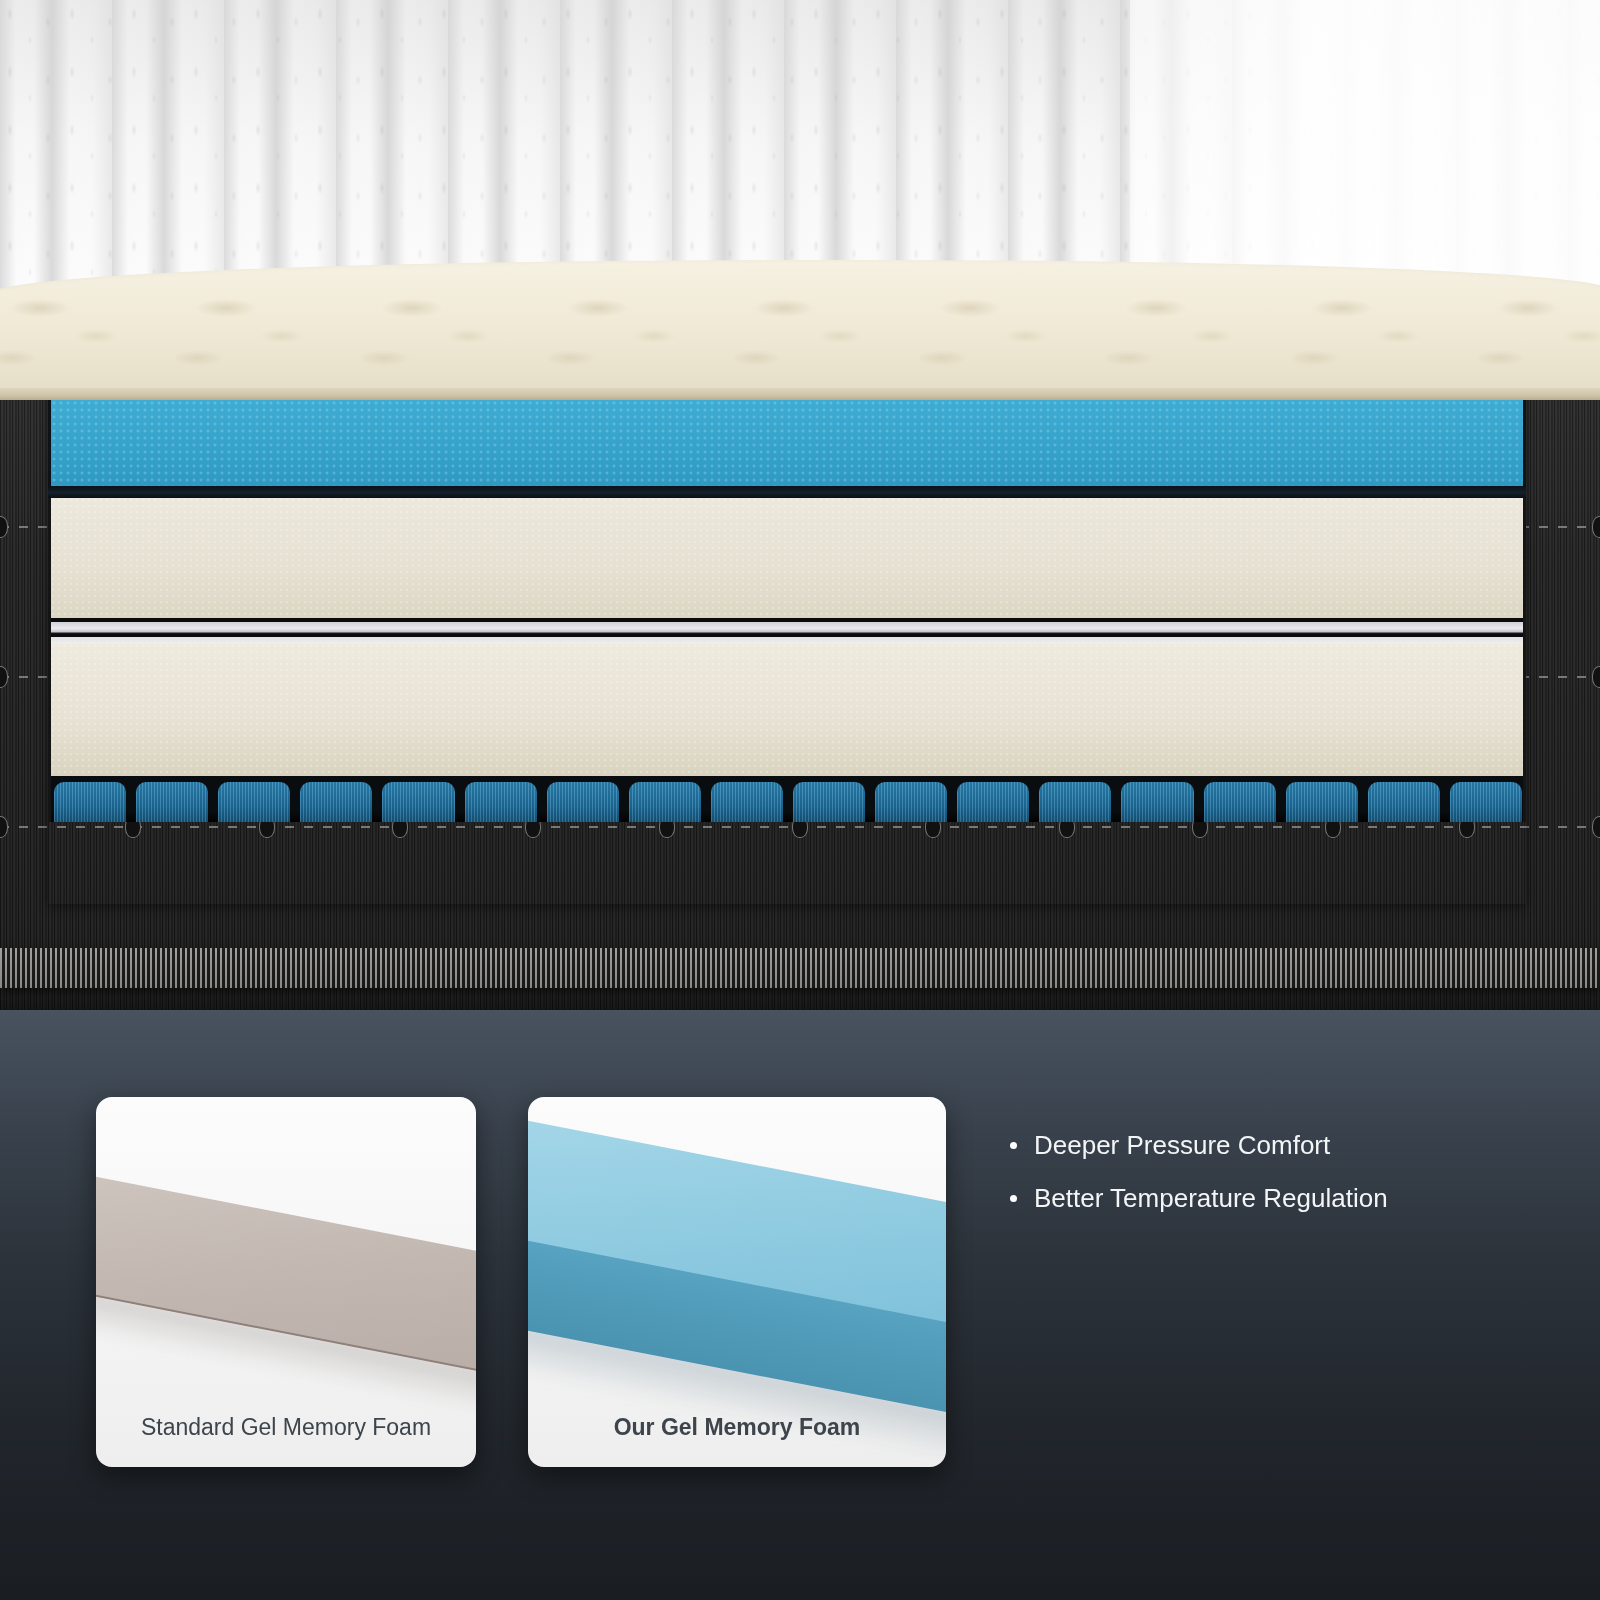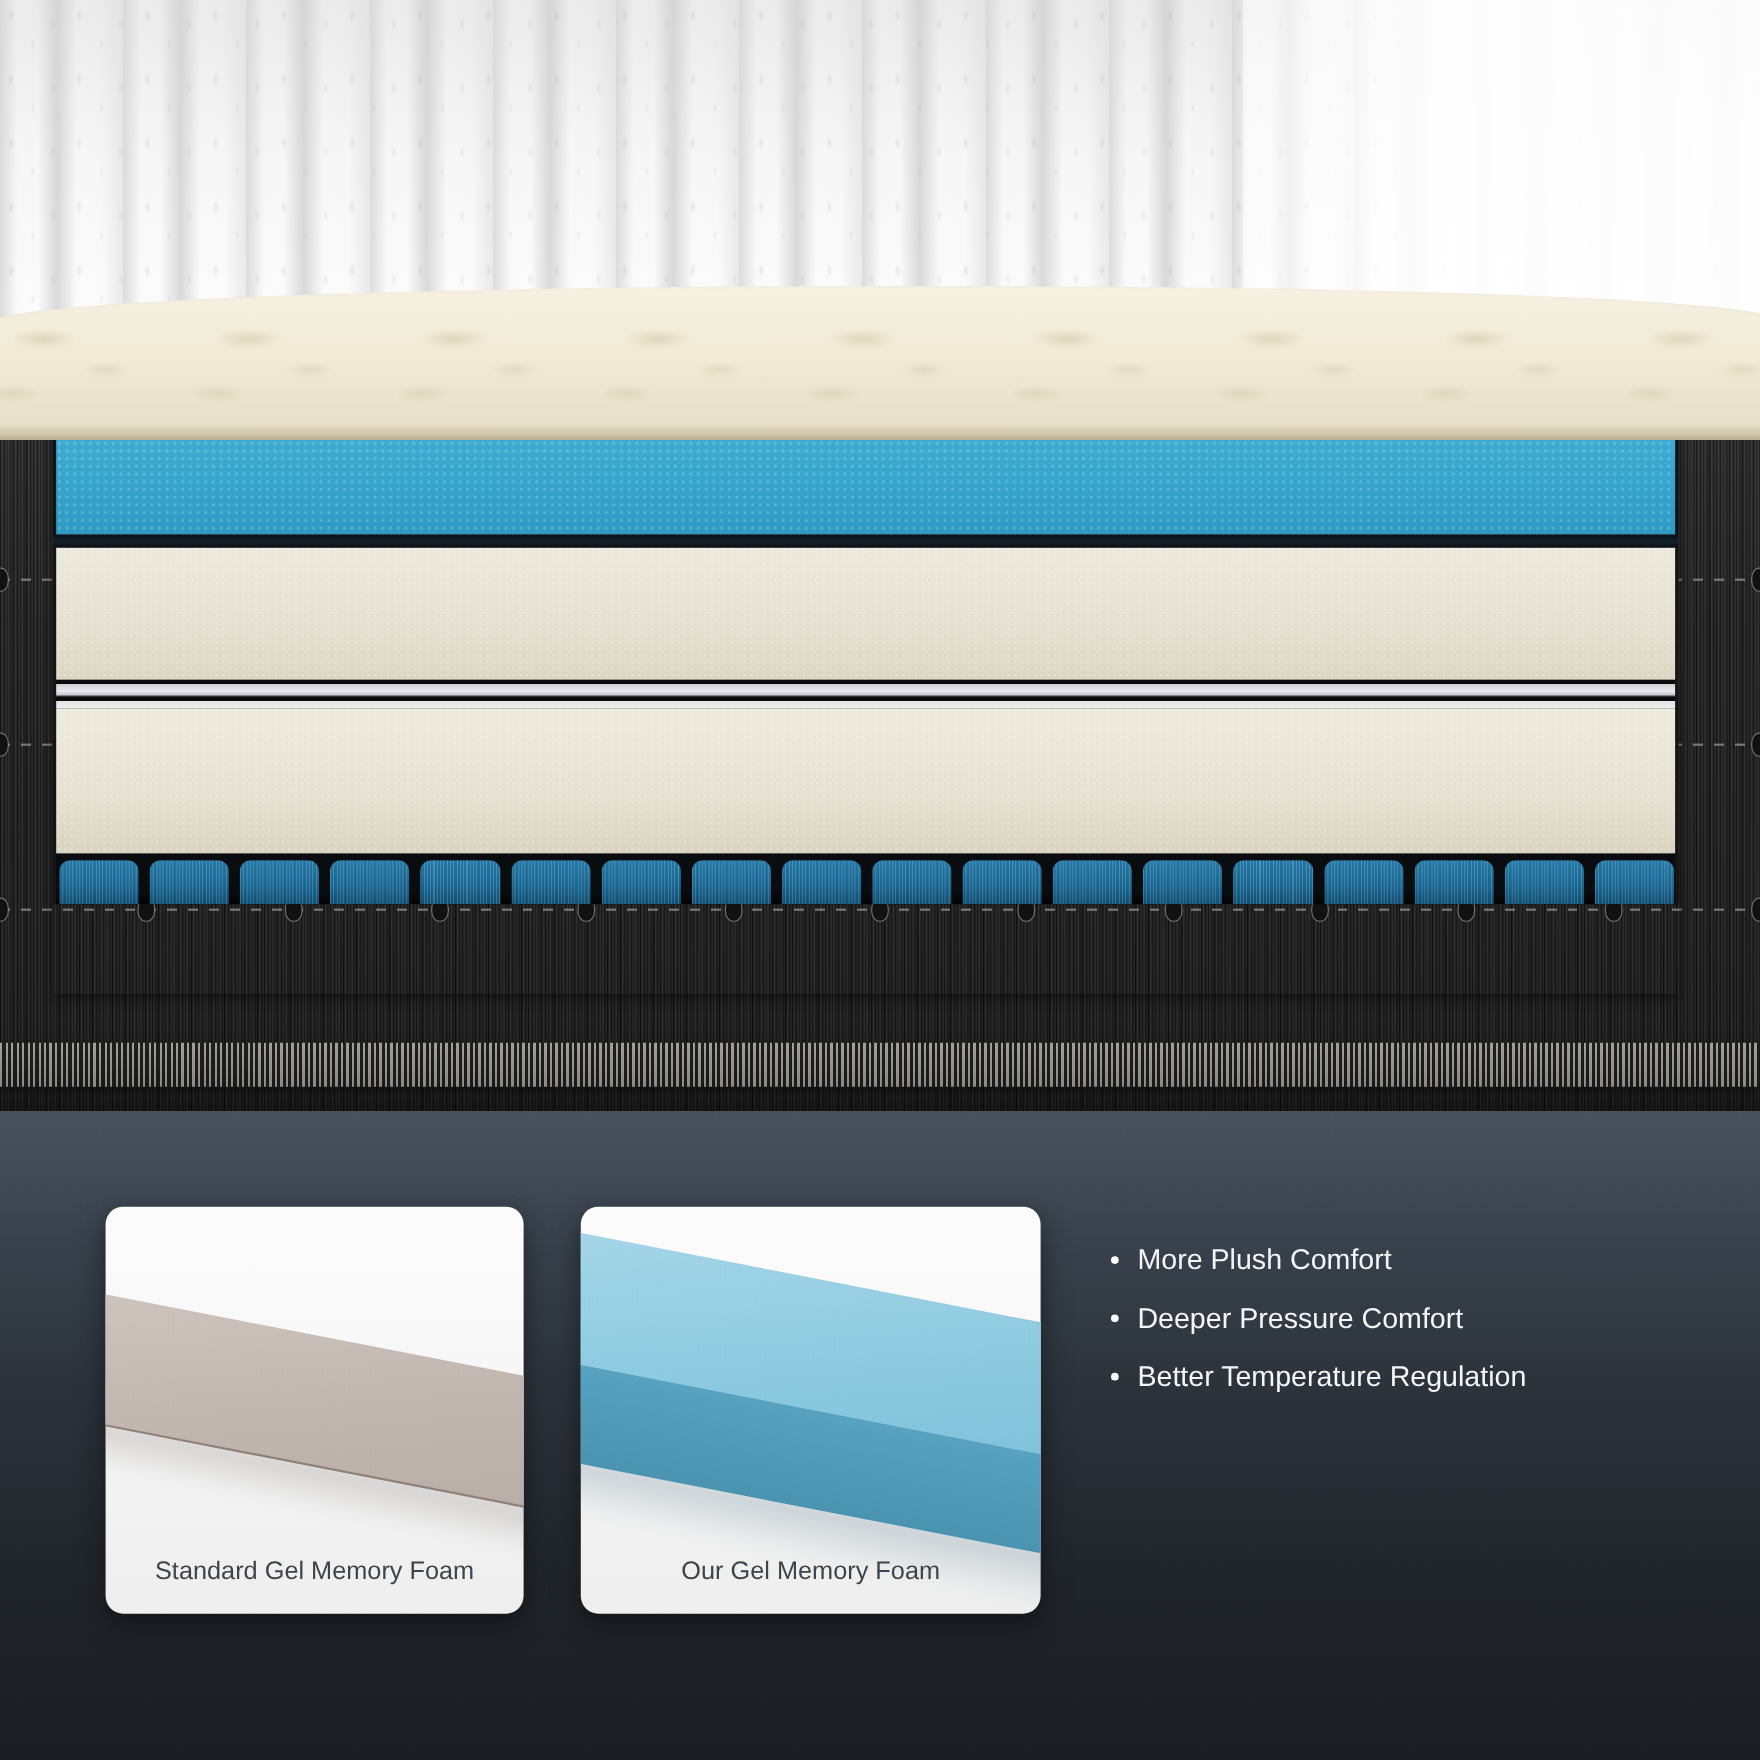--- a/index.html
+++ b/index.html
@@ -284,21 +284,21 @@
 
   
   .card {
     position: absolute;
     background: linear-gradient(180deg, #fcfcfc 0%, #f4f4f4 62%, #eeeeee 100%);
     border-radius: 16px;
     box-shadow: 0 10px 26px rgba(0,0,0,0.45);
     overflow: hidden;
   }
   .card-std { left: 96px; top: 1097px; width: 380px; height: 370px; }
-  .card-our { left: 528px; top: 1097px; width: 418px; height: 370px; }
+  .card-our { left: 528px; top: 1097px; width: 418px; height: 370px; font-weight: bold; }
 
   .card-caption {
     position: absolute;
     left: 0; bottom: 26px;
     width: 100%;
     text-align: center;
     font-size: 23px;
     color: #3d444b;
     font-family: "Liberation Sans", sans-serif;
   }
@@ -533,19 +533,18 @@
       <div class="foam-grain"></div>
     </div>
     <div class="foam-our-top">
       <div class="foam-grain"></div>
     </div>
     <div class="card-caption">Our Gel Memory Foam</div>
   </div>
 
   <div class="claim">
     <ul class="bullets" id="bullet-list">
-        <li>More Plush Comfort</li>
         <li>Deeper Pressure Comfort</li>
         <li>Better Temperature Regulation</li>
       </ul>
   </div>
 
 </div>
 
 </body></html>

